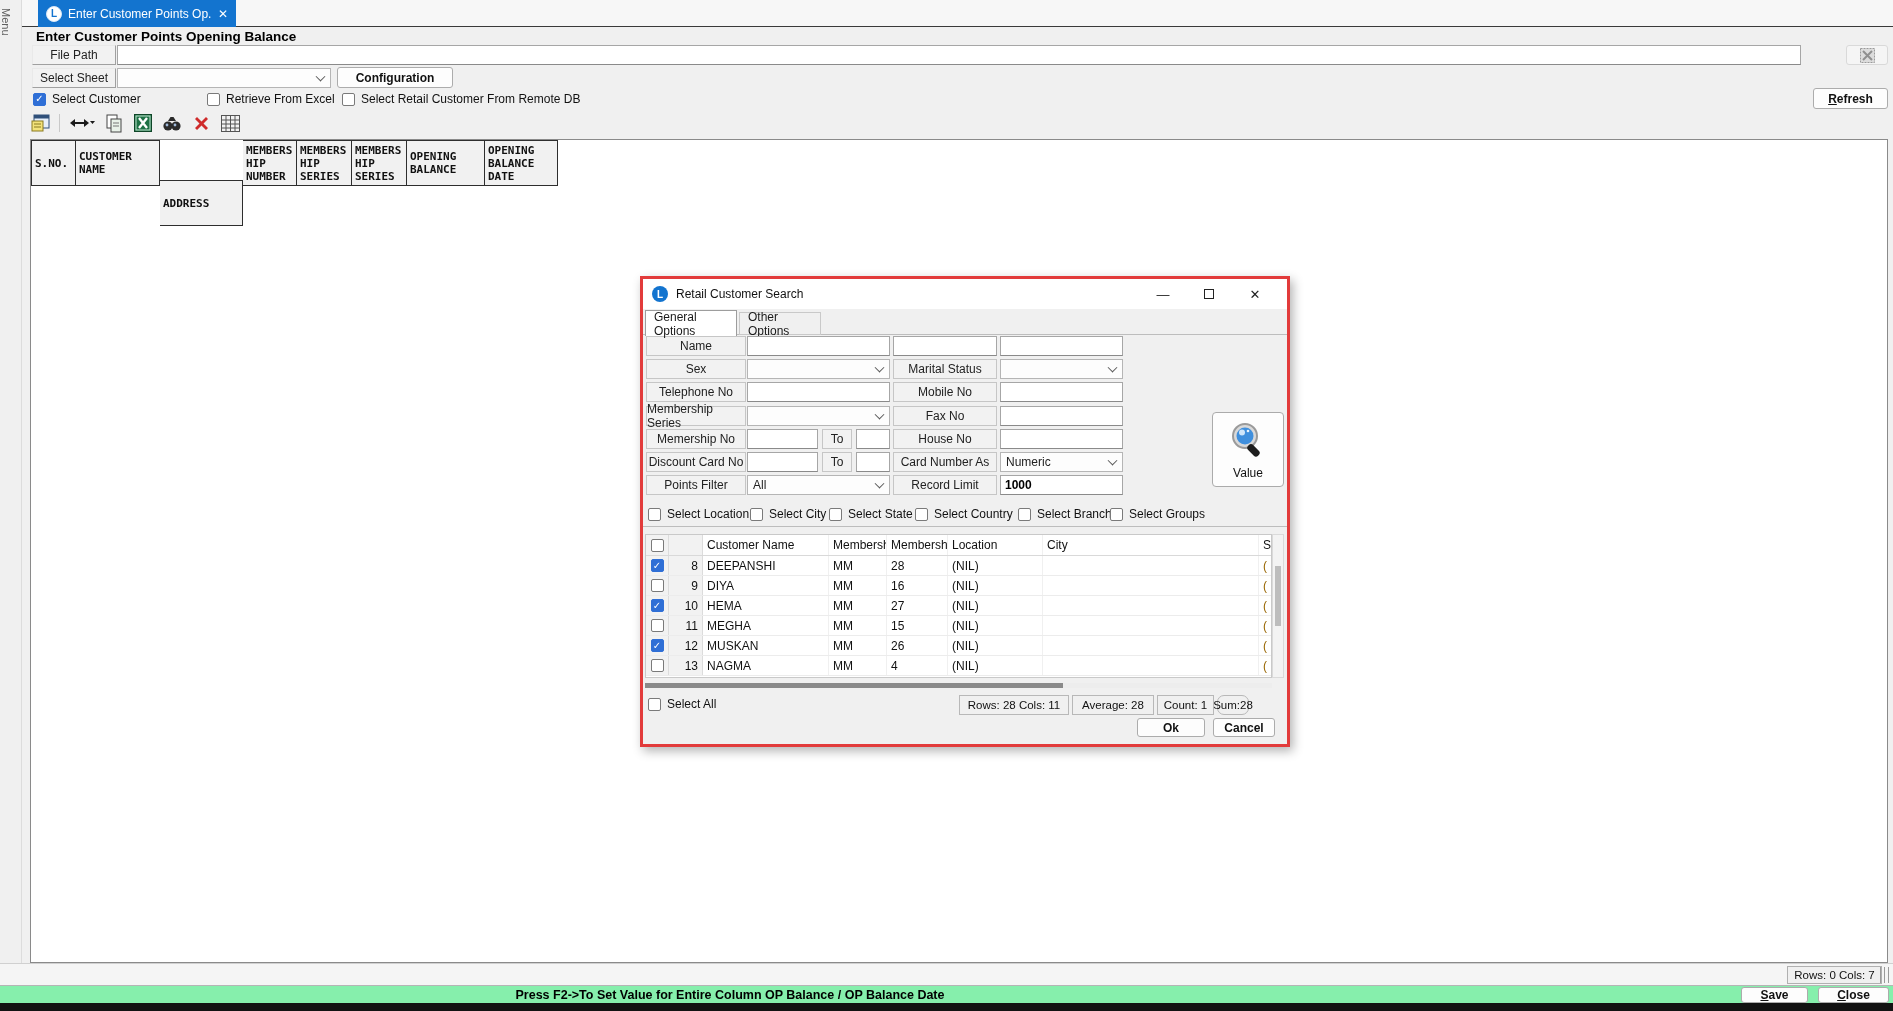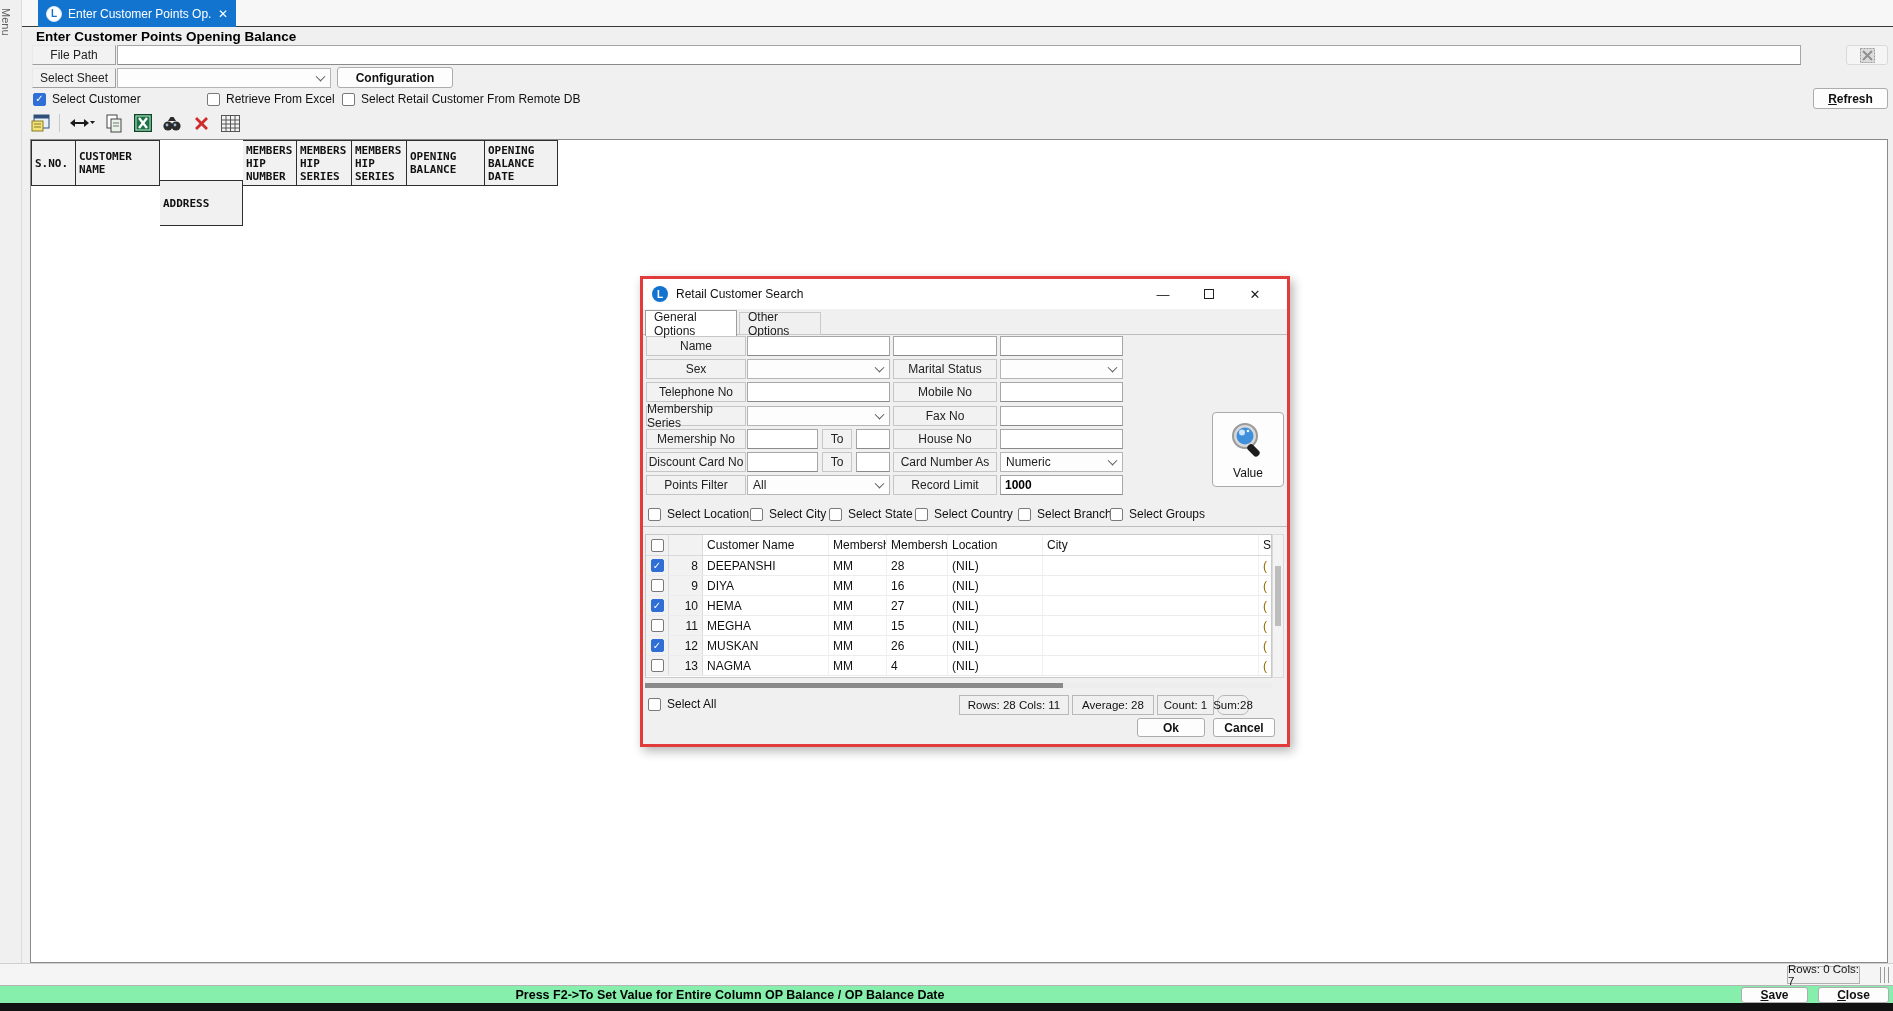--- a/index.html
+++ b/index.html
@@ -46,21 +46,21 @@
   .ico { display:inline-flex; align-items:center; justify-content:center; width:20px; height:20px; }
 
   
   .content { left:30px; top:139px; width:1858px; height:824px; background:#fff; border:1px solid #8a8a8a; }
   .grid-head { position:absolute; left:0; top:0; display:flex; }
   .gh-cell { border:1px solid #2e2e2e; border-left:none; background:#f1f1f1; font-family:"DejaVu Sans Mono", monospace; font-size:11px; line-height:13px; font-weight:bold; color:#111; padding:2px 3px; display:flex; align-items:center; white-space:pre-line; height:46px; }
   .gh-cell:first-child { border-left:1px solid #2e2e2e; }
 
   
   .statusrow { left:0; top:963px; width:1893px; height:22px; background:#f5f5f5; border-top:1px solid #d0d0d0; }
-  .status-cell { position:absolute; left:1787px; top:2px; width:73px; height:18px; border:1px solid #b0b0b0; background:#f0f0f0; display:flex; align-items:center; justify-content:center; font-size:11.5px; color:#111; }
+  .status-cell { position:absolute; left:1787px; top:2px; width:95px; height:18px; border:1px solid #b0b0b0; background:#f0f0f0; display:flex; align-items:center; justify-content:center; font-size:11.5px; color:#111; }
   .grip { position:absolute; right:2px; top:3px; width:11px; height:16px; background:repeating-linear-gradient(90deg,#9a9a9a 0 1px,transparent 1px 4px); }
   .hintbar { left:0; top:985px; width:1893px; height:18px; background:#86efac; border-top:1px solid #b5b5b5; display:flex; align-items:center; }
   .hint { position:absolute; left:0; width:1460px; text-align:center; font-weight:bold; font-size:12.5px; color:#000; }
   .blackbar { left:0; top:1003px; width:1893px; height:8px; background:#121212; }
 
   
   .dialog { left:640px; top:276px; width:650px; height:471px; border:3px solid #e23b3b; background:#f0f0f0; box-shadow:3px 4px 10px rgba(0,0,0,.3); }
   .dlg-titlebar { position:absolute; left:0; top:0; width:644px; height:30px; background:#fff; display:flex; align-items:center; padding-left:9px; gap:8px; }
   .dlg-logo { width:16px; height:16px; border-radius:50%; background:#1374cf; color:#fff; font-weight:bold; font-size:10px; display:flex; align-items:center; justify-content:center; }
   .dlg-title { font-size:12px; color:#111; }

